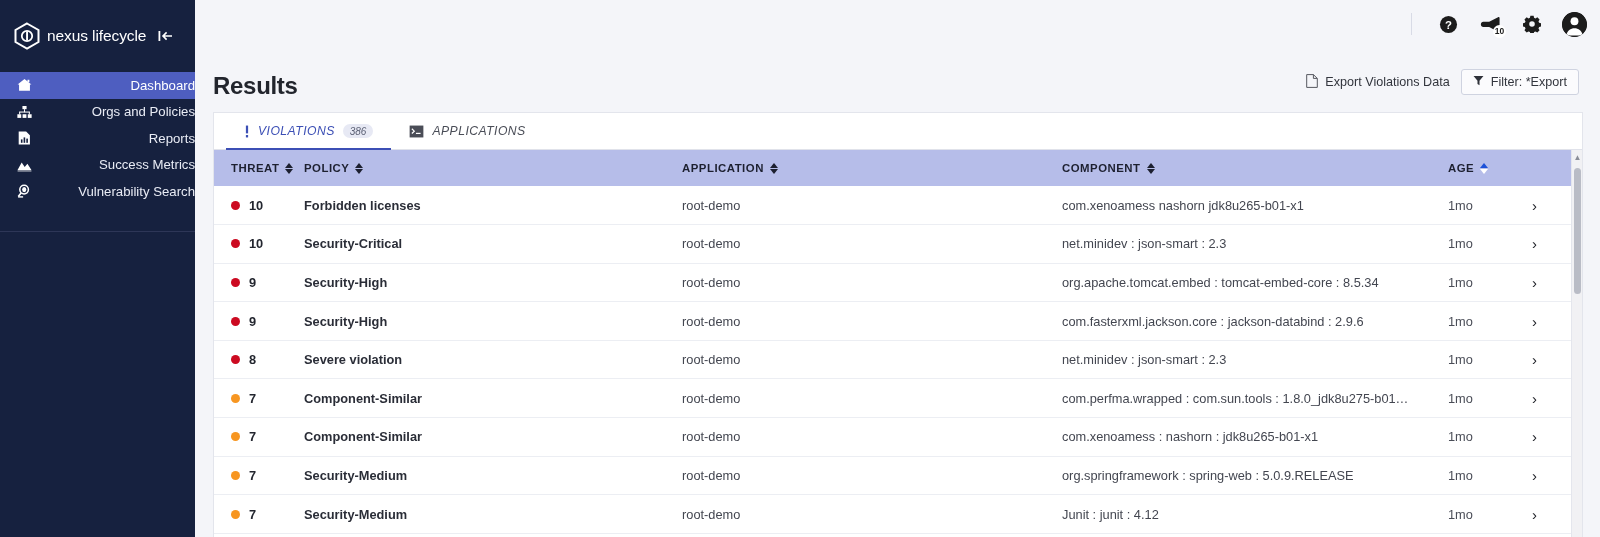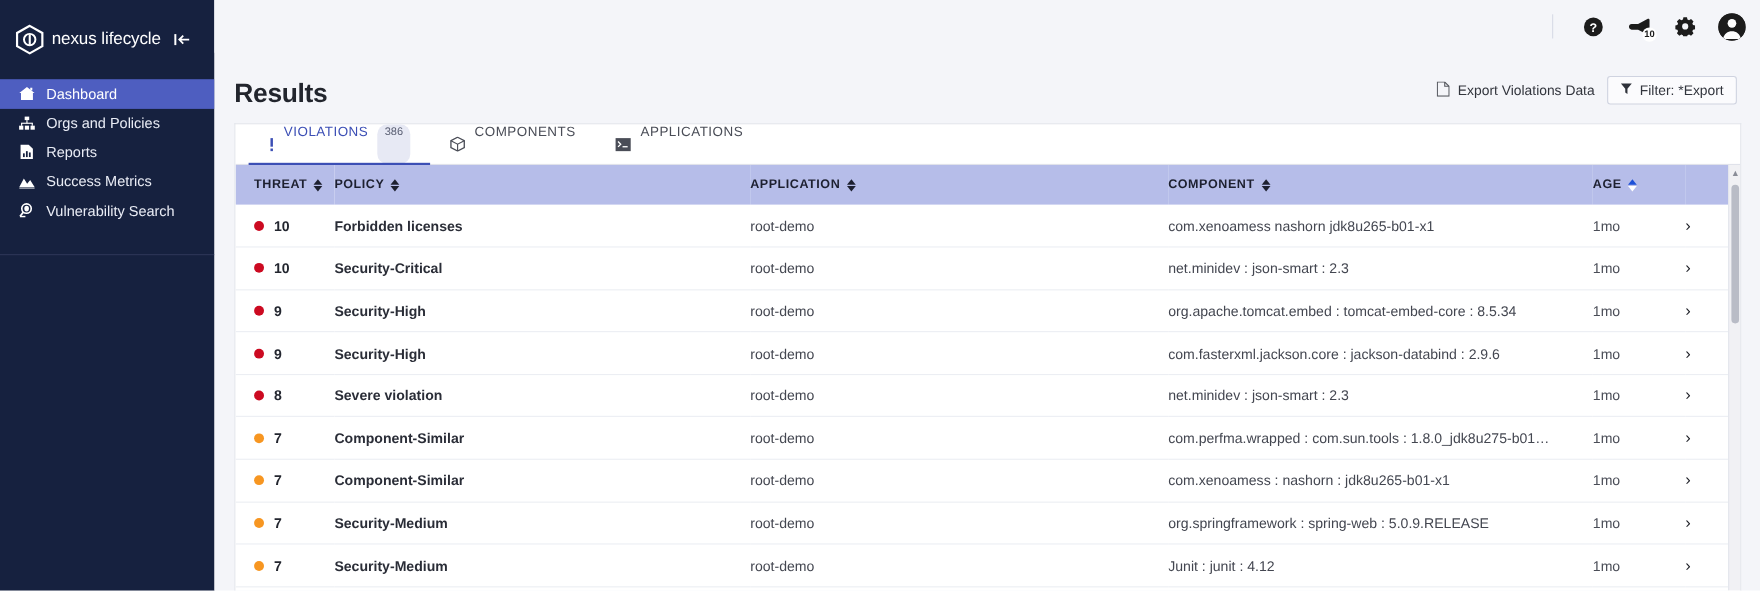--- a/index.html
+++ b/index.html
@@ -29,21 +29,21 @@
   }
   .collapse-btn {
     margin-left: auto; margin-right: 22px;
     color: #ffffff; font-size: 15px; line-height: 1;
     cursor: pointer; display: flex; align-items: center;
   }
   .nav { display: flex; flex-direction: column; }
   .nav-item {
     height: 26.5px; display: flex; align-items: center;
     padding-left: 17px; gap: 10px;
-    color: #e9ecf5; font-size: 13.2px; cursor: pointer;
+    color: #e9ecf5; font-size: 13.2px; cursor: pointer; justify-content: space-between;
   }
   .nav-item.active { background: #4e5ec0; color: #ffffff; }
   .nav-icon {
     width: 15px; height: 15px; flex: 0 0 15px;
     display: flex; align-items: center; justify-content: center;
   }
   .nav-icon svg { display: block; }
   .sidebar-sep {
     height: 1px; background: #2d3657; margin-top: 26px;
   }
@@ -111,24 +111,25 @@
     border: 1px solid #e3e5ec;
     border-bottom: none;
     flex: 1; display: flex; flex-direction: column;
     overflow: hidden;
   }
   .tabs {
     display: flex; height: 37px; border-bottom: 1px solid #e0e2ea;
     padding-left: 12px;
   }
   .tab {
-    display: flex; gap: 8px;
+    display: flex; align-items: center; gap: 8px;
     padding: 0 18px; font-size: 12.2px; letter-spacing: 0.45px;
     color: #4a4d57; cursor: pointer; position: relative;
     text-transform: uppercase;
+    font-style: italic;
   }
   .tab.active { color: #3c4fb5; }
   .tab.active::after {
     content: ""; position: absolute; left: 0; right: 0; bottom: -1px;
     height: 2px; background: #3c4fb5;
   }
   .tab-count {
     background: #e7e9f4; color: #5b6074;
     border-radius: 9px; font-size: 10px;
     padding: 1.5px 7px; letter-spacing: 0;
@@ -338,29 +339,20 @@
       <div class="tabs">
         <div class="tab active">
           <span class="tab-icon">
             <svg width="6" height="13" viewBox="0 0 6 14">
               <rect x="1.8" y="0.6" width="2.4" height="8.4" fill="#3c4fb5"></rect>
               <rect x="1.8" y="10.8" width="2.4" height="2.6" fill="#3c4fb5"></rect>
             </svg>
           </span>
           <span>VIOLATIONS</span>
           <span class="tab-count">386</span>
-        </div>
-        <div class="tab">
-          <span class="tab-icon">
-            <svg width="14" height="14" viewBox="0 0 15 15">
-              <path d="M7.5 0.8 L14 4.2 V10.8 L7.5 14.2 L1 10.8 V4.2 Z" fill="none" stroke="#4a4d57" stroke-width="1.3"></path>
-              <path d="M1 4.2 L7.5 7.6 L14 4.2 M7.5 7.6 V14.2" fill="none" stroke="#4a4d57" stroke-width="1.1"></path>
-            </svg>
-          </span>
-          <span>COMPONENTS</span>
         </div>
         <div class="tab">
           <span class="tab-icon">
             <svg width="15" height="13" viewBox="0 0 16 14">
               <rect x="0.6" y="0.6" width="14.8" height="12.8" fill="#4a4d57"></rect>
               <path d="M3 4 L5.6 6.6 L3 9.2" fill="none" stroke="#ffffff" stroke-width="1.3"></path>
               <rect x="7.4" y="8.4" width="5" height="1.3" fill="#ffffff"></rect>
             </svg>
           </span>
           <span>APPLICATIONS</span>

